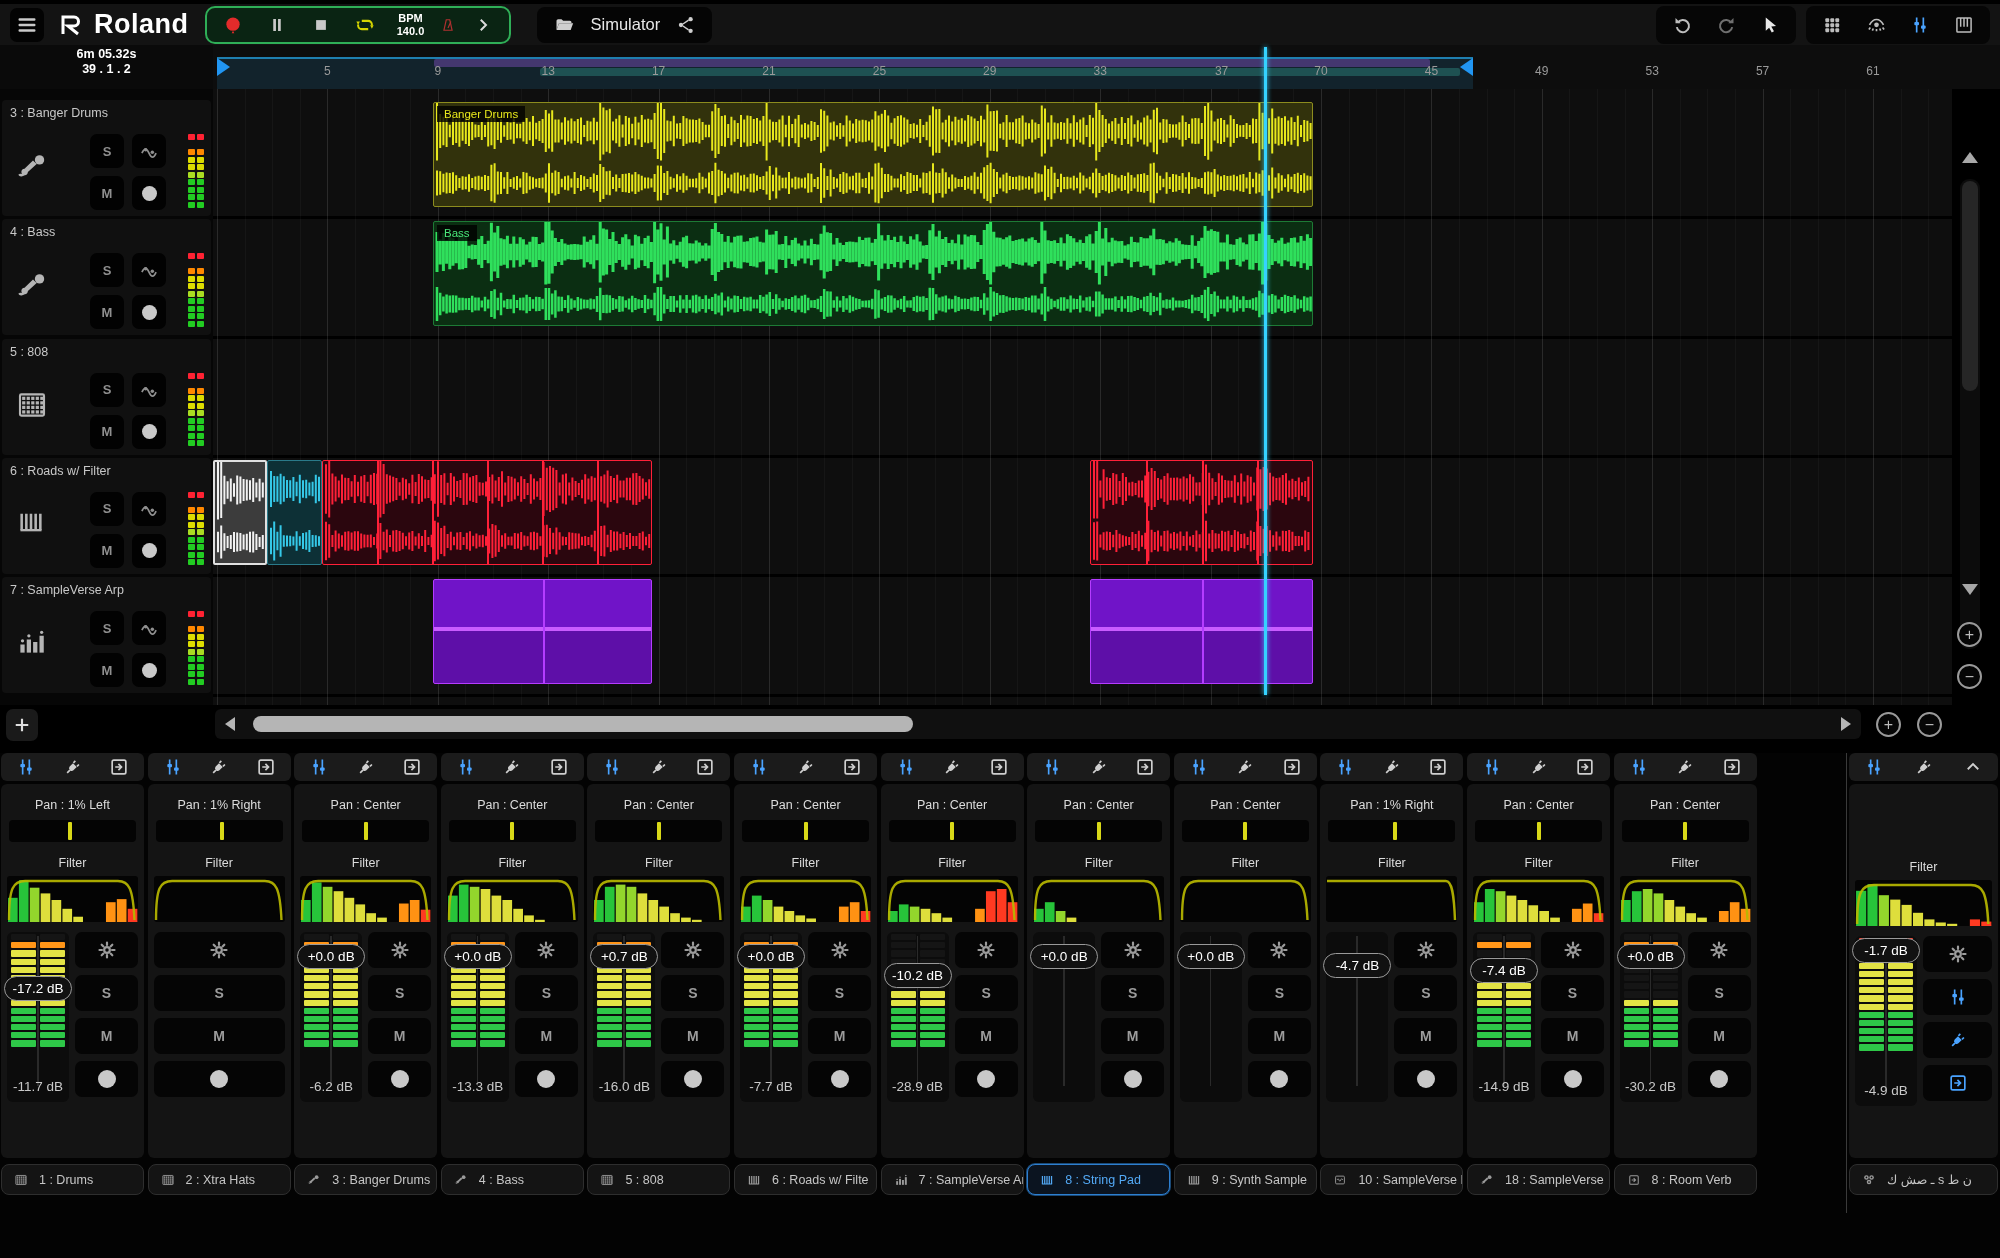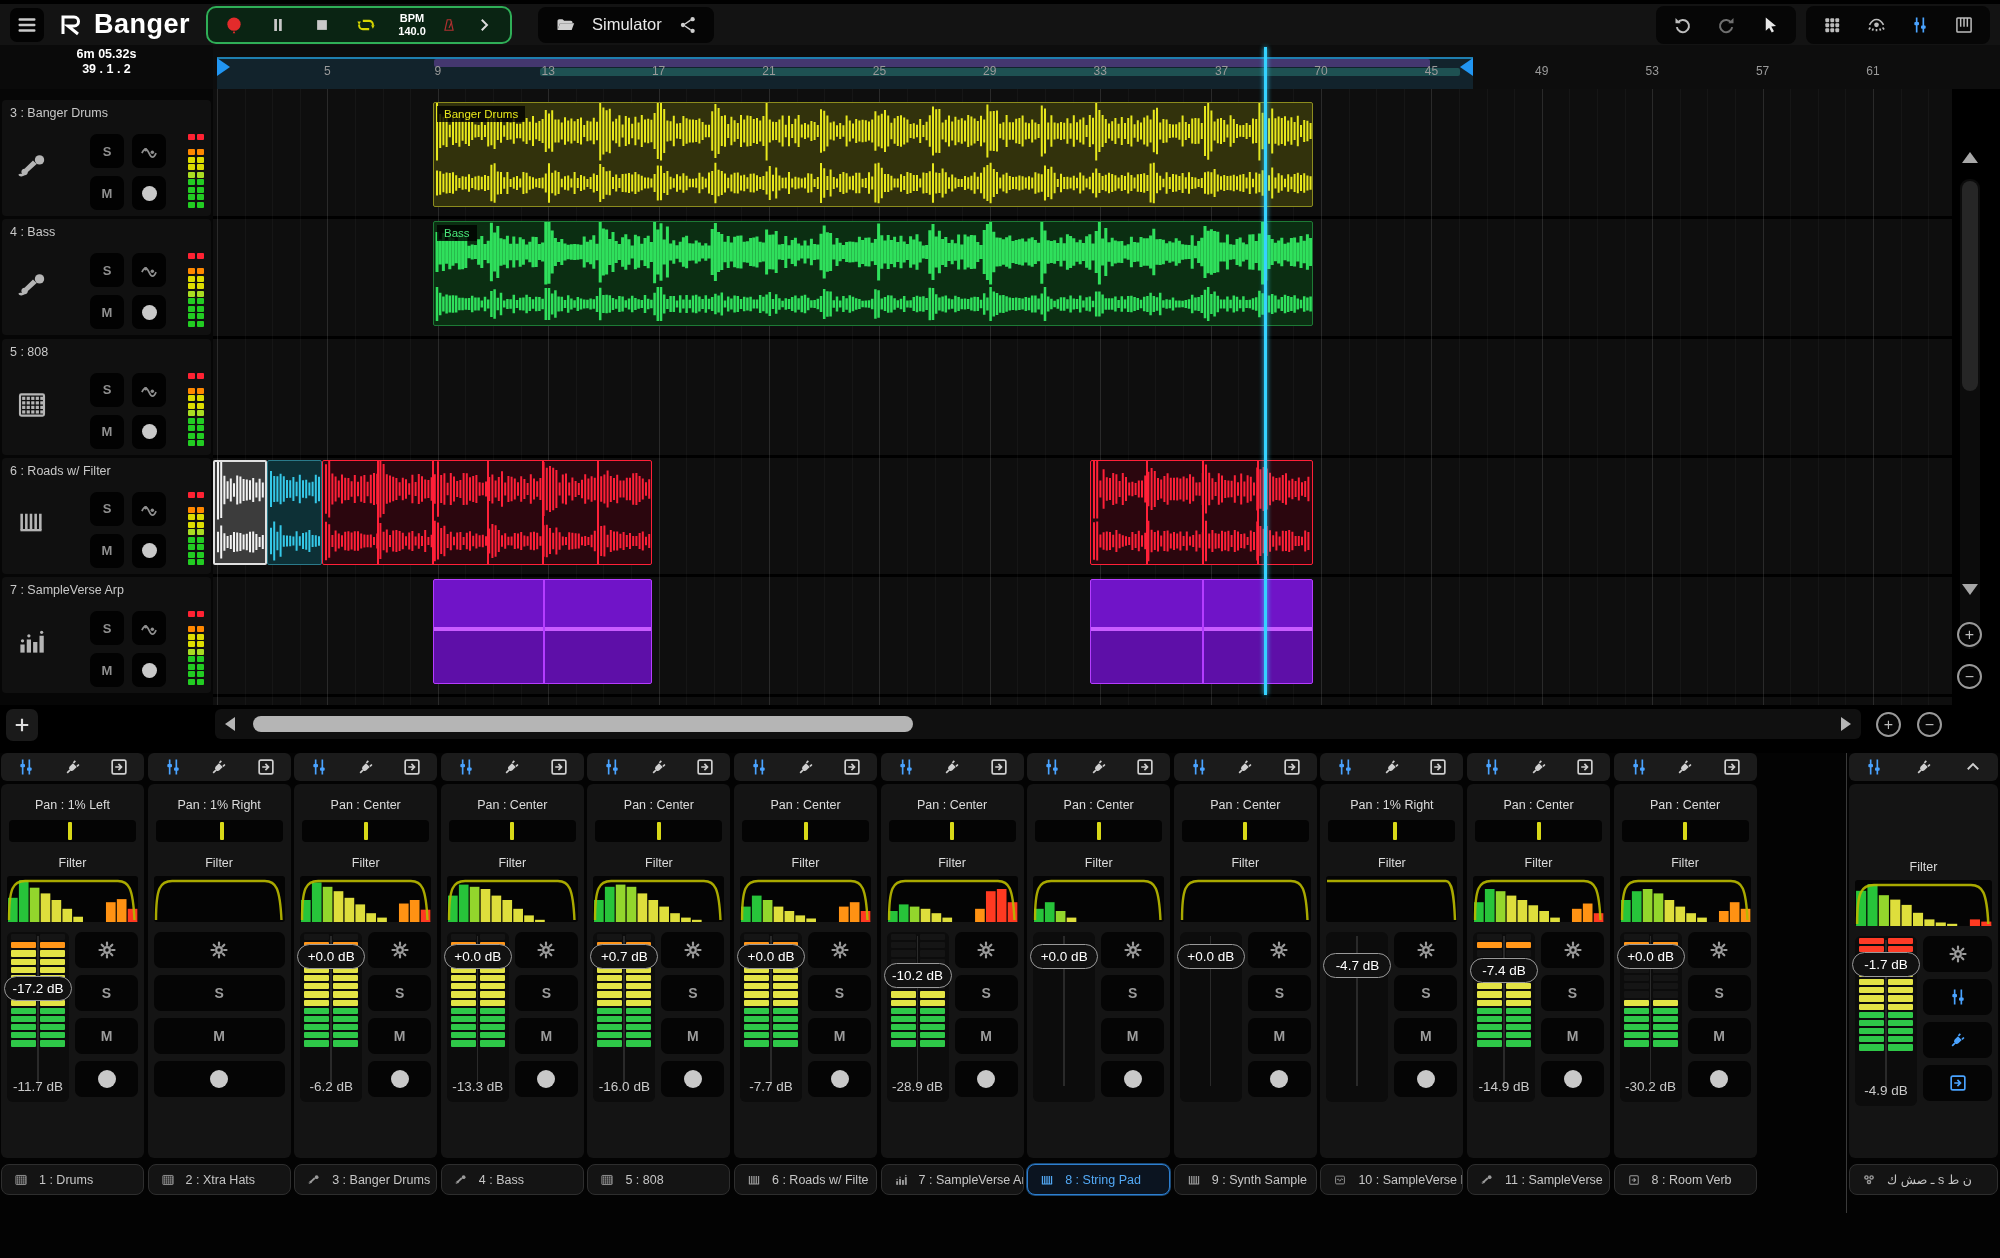--- a/index.html
+++ b/index.html
@@ -100,21 +100,21 @@
             <path d="M4 6h16M4 12h16M4 18h16" stroke="currentColor" fill="none" stroke-width="2.6" stroke-linecap="round"></path>
           </svg>
         </span>
       </div>
     <div id="brand">
       <span class="icon">
           <svg width="30" height="24" viewBox="0 0 30 24">
             <path d="M3 21V4h11c6 0 6 9 0 9H8l10 8" stroke="#fff" stroke-width="3" fill="none"></path>
           </svg>
         </span>
-      <span>Banger</span>
+      <span>Roland</span>
     </div>
     <div id="transport">
       <div class="tp-btn" style="color:#e32b2b">
           <span class="icon">
             <svg width="20" height="20" viewBox="0 0 24 24">
               <circle cx="12" cy="11" r="8" fill="currentColor"></circle>
               <path d="M12 19l1.6 3h-3.2z" fill="currentColor"></path>
             </svg>
           </span>
         </div>
@@ -1825,21 +1825,21 @@
         <div class="name-pill">
           <span class="icon" style="transform:scale(.62);width:22px;height:20px">
             <svg width="38" height="34" viewBox="0 0 24 24">
               <g fill="currentColor">
                 <circle cx="16.6" cy="7" r="3.3"></circle>
                 <path d="M14.6 9.8L8.4 15.6a2.3 2.3 0 1 1-2.4-2.4l6-5.8z"></path>
               </g>
               <path d="M5.6 17.2c-1.4 1-2.7.7-3.3-.2" stroke="currentColor" fill="none" stroke-width="1.7"></path>
             </svg>
           </span>
-          <span dir="auto">11 : SampleVerse</span>
+          <span dir="auto">18 : SampleVerse</span>
         </div>
       </div>
       <div class="strip" style="left: 1613.6px; width: 143px;">
         <div class="iconbar">
           <span class="ib-ic blue">
             <svg width="20" height="20" viewBox="0 0 24 24">
               <g stroke="currentColor" fill="none" stroke-width="2">
                 <path d="M8 3v18M16 3v18"></path>
               </g>
               <g fill="currentColor">
@@ -2022,21 +2022,21 @@
                 <div class="m-seg" style="background: rgb(227, 227, 69);"></div>
                 <div class="m-seg" style="background: rgb(227, 227, 69);"></div>
                 <div class="m-seg" style="background: rgb(227, 227, 69);"></div>
                 <div class="m-seg" style="background: rgb(227, 227, 69);"></div>
                 <div class="m-seg" style="background: rgb(227, 227, 69);"></div>
                 <div class="m-seg" style="background: rgb(227, 227, 69);"></div>
                 <div class="m-seg" style="background: rgb(227, 227, 69);"></div>
                 <div class="m-seg" style="background: rgb(255, 59, 38);"></div>
                 <div class="m-seg" style="background: rgb(255, 59, 38);"></div>
               </div>
-              <div class="badge" style="top: 16px;">-1.7 dB</div>
+              <div class="badge" style="top: 2px;">-1.7 dB</div>
               <div class="peak-txt">-4.9 dB</div>
             </div>
             <div class="btn-col">
               <div class="s-btn">
                 <span class="icon">
                   <svg width="22" height="22" viewBox="0 0 24 24">
                     <circle cx="12" cy="12" r="3.1" stroke="currentColor" fill="none" stroke-width="2.4"></circle>
                     <g stroke="currentColor" fill="none" stroke-width="2.4" stroke-linecap="round">
                       <path d="M12 3.8v2.7M12 17.5v2.7M3.8 12h2.7M17.5 12h2.7M6.2 6.2l1.9 1.9M15.9 15.9l1.9 1.9M17.8 6.2l-1.9 1.9M8.1 15.9l-1.9 1.9"></path>
                     </g>

